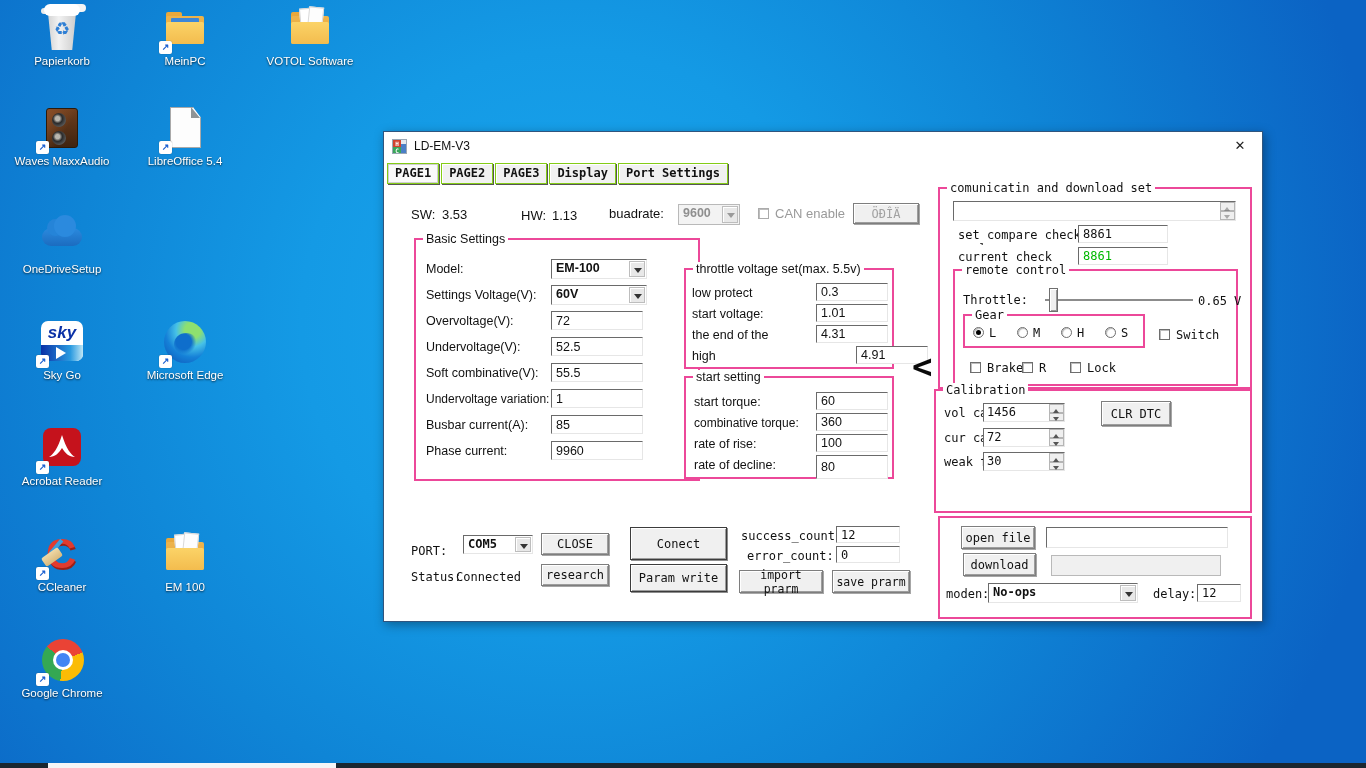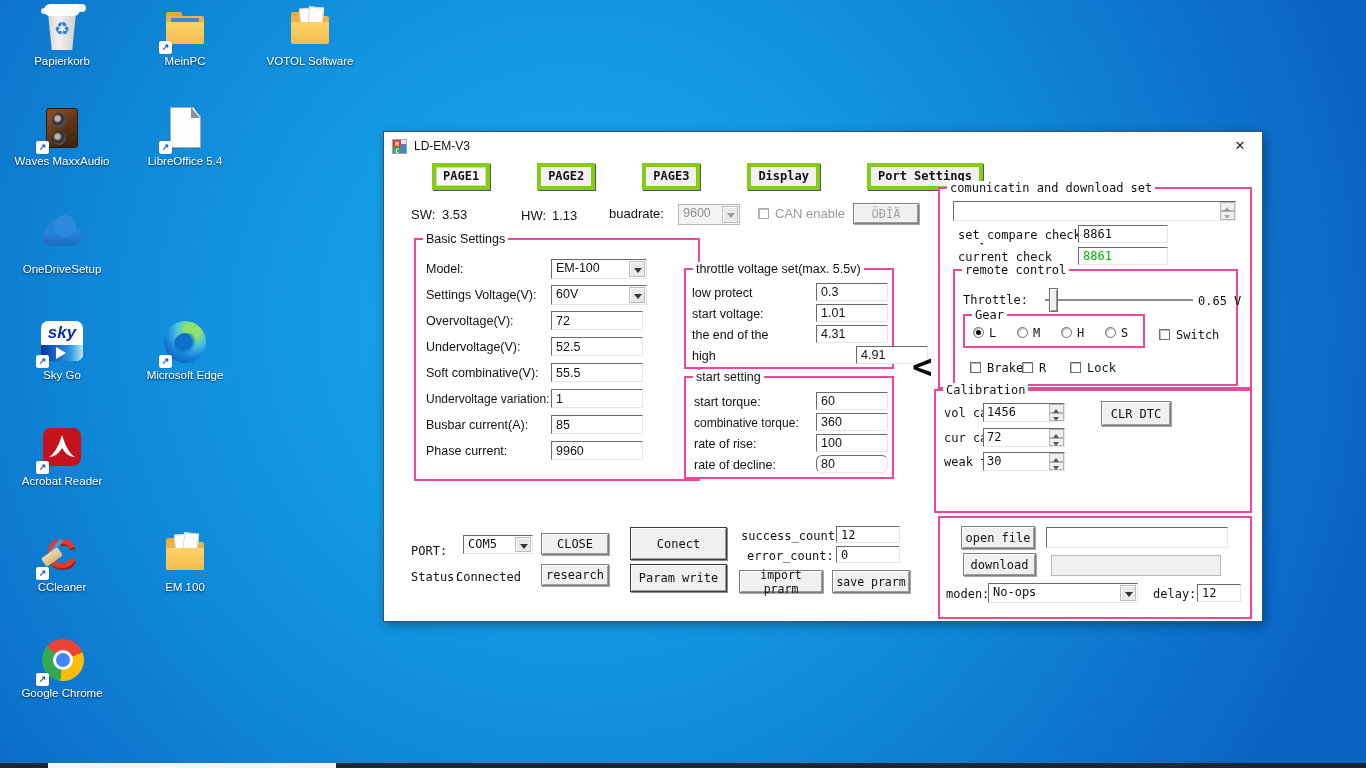--- a/index.html
+++ b/index.html
@@ -69,40 +69,40 @@
   .appicon i { position:absolute; font-style:normal; font:bold 6px "DejaVu Sans Mono",monospace; color:#fff; text-align:center; }
   .appicon .r { left:0; top:0; width:8px; height:7px; background:#d2422e; }
   .appicon .g { left:0; top:7px; width:8px; height:6px; background:#3aa55a; }
   .appicon .b { left:8px; top:4px; width:5px; height:9px; background:#4a7fc6; }
   .title-text { margin-left:7px; font-size:12px; color:#111; }
   .close-btn { margin-left:auto; width:44px; height:28px; text-align:center; line-height:28px; font-size:13px; color:#222; cursor:pointer; }
 
   .mono { font-family:"DejaVu Sans Mono", monospace; }
   .tabs { position:absolute; left:3px; top:31px; display:flex; }
   .tab { font:bold 12px "DejaVu Sans Mono",monospace; color:#111; background:#f1f1f1; padding:2px 7px 3px;
-         border:4px solid #84cc16; margin-right:2px; box-shadow:1px 1px 0 #555, inset 1px 1px 0 #fff; cursor:pointer;margin-left:45px; }
+         border:1px solid #84cc16; margin-right:2px; box-shadow:1px 1px 0 #555, inset 1px 1px 0 #fff; cursor:pointer; }
   .tab.active { background:#fafafa; box-shadow:1px 1px 0 #555, inset 0 0 0 1px #cfcfcf; }
 
   .inf { position:absolute; font-size:13px; color:#111; }
   .group { position:absolute; border:2px solid #ec4899; background:#fff; }
   .group > .legend { position:absolute; top:-8px; left:7px; background:#fff; padding:0 3px; font-size:12.5px; color:#111; white-space:nowrap; }
   .group.monoG > .legend { font:12px "DejaVu Sans Mono",monospace; }
 
   .flabel { position:absolute; font-size:12.5px; color:#111; white-space:nowrap; }
   .mlabel { position:absolute; font:12px "DejaVu Sans Mono",monospace; color:#111; white-space:nowrap; }
   .clipline { position:absolute; height:4px; overflow:hidden; font:11px "DejaVu Sans Mono",monospace; color:#111; }
 
   input.tf { position:absolute; background:#fff; border:1px solid; border-color:#6a6a6a #e6e6e6 #e6e6e6 #6a6a6a;
              font-size:12.5px; padding:1px 4px; color:#111; outline:none; }
   input.tf.mono { font:12px "DejaVu Sans Mono",monospace; }
   input.tf.green { color:#00b800; }
   input.tf:disabled, .dis-field { background:#f0f0f0; }
 
   .combo { position:absolute; background:#fff; border:1px solid; border-color:#6a6a6a #e6e6e6 #e6e6e6 #6a6a6a;
-           font-size:12.5px; color:#111; padding:1px 18px 1px 4px; white-space:nowrap; overflow:hidden; cursor:pointer; }
+           font-size:12.5px; color:#111; padding:1px 18px 1px 4px; white-space:nowrap; overflow:hidden; cursor:pointer;font-weight:bold; }
   .combo .arr { position:absolute; right:1px; top:1px; bottom:1px; width:16px; background:#e8e8e8;
                 border:1px solid #bdbdbd; box-shadow:inset 1px 1px 0 #fff; }
   .combo .arr::after { content:""; position:absolute; left:4px; top:6px; border:4px solid transparent; border-top:5px solid #333; }
   .combo.disabled { background:#f3f3f3; color:#8f8f8f; border-color:#b9b9b9; }
   .combo.disabled .arr::after { border-top-color:#9a9a9a; }
 
   .btn3d { position:absolute; background:#f0f0f0; border:1px solid #7e7e7e; color:#111; text-align:center;
            box-shadow:inset 1px 1px 0 #fff, inset -1px -1px 0 #9d9d9d, 1px 1px 0 rgba(0,0,0,.35);
            font:12px "DejaVu Sans Mono",monospace; display:flex; align-items:center; justify-content:center; cursor:pointer; }
   .btn3d.def { border:1px solid #3c3c3c; box-shadow:inset 1px 1px 0 #fff, inset -1px -1px 0 #9d9d9d, 1px 1px 0 rgba(0,0,0,.45); }
@@ -325,21 +325,21 @@
 
   <div class="group" style="left:300px;top:244px;width:210px;height:103px">
     <div class="legend">start setting</div>
     <div class="flabel" style="left:8px;top:17px">start torque:</div>
     <input class="tf" style="left: 130px; top: 14px; width: 72px; height: 18px;" value="60">
     <div class="flabel" style="left:8px;top:38px;font-size:12px">combinative torque:</div>
     <input class="tf" style="left: 130px; top: 35px; width: 72px; height: 18px;" value="360">
     <div class="flabel" style="left:8px;top:59px">rate of rise:</div>
     <input class="tf" style="left: 130px; top: 56px; width: 72px; height: 18px;" value="100">
     <div class="flabel" style="left:8px;top:80px">rate of decline:</div>
-    <input class="tf" style="left: 130px; top: 77px; width: 72px; height: 18px; border-radius: 6px;" value="80">
+    <input class="tf" style="left: 130px; top: 77px; width: 72px; height: 24px;" value="80">
   </div>
 
   <div class="collapse" style="left:528px;top:214px">&lt;</div>
 
   <div class="group monoG" style="left:554px;top:55px;width:314px;height:202px">
     <div class="legend">comunicatin and download set</div>
     <div class="spinbox" style="left:13px;top:12px;width:283px;height:20px">
       <span class="val"></span>
       <span class="spin gray">
           <u class="up"></u>

